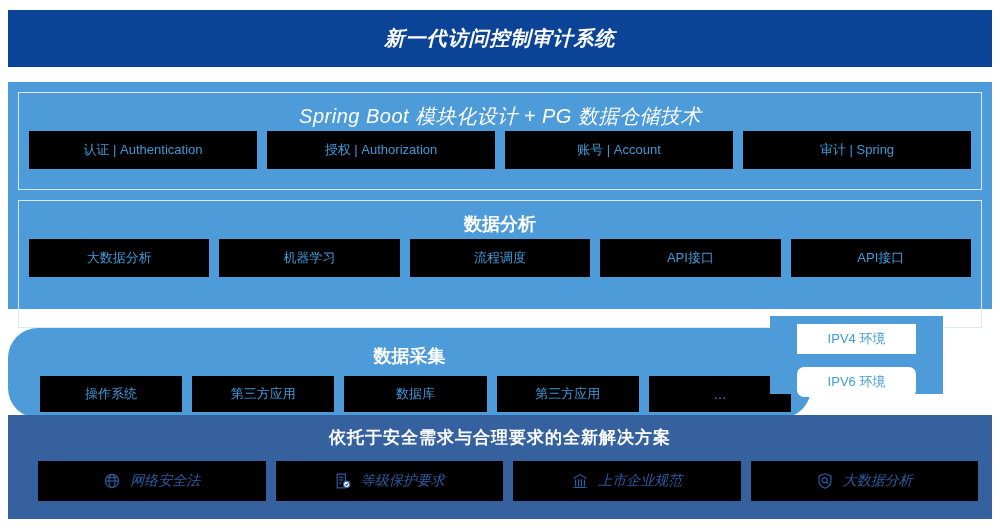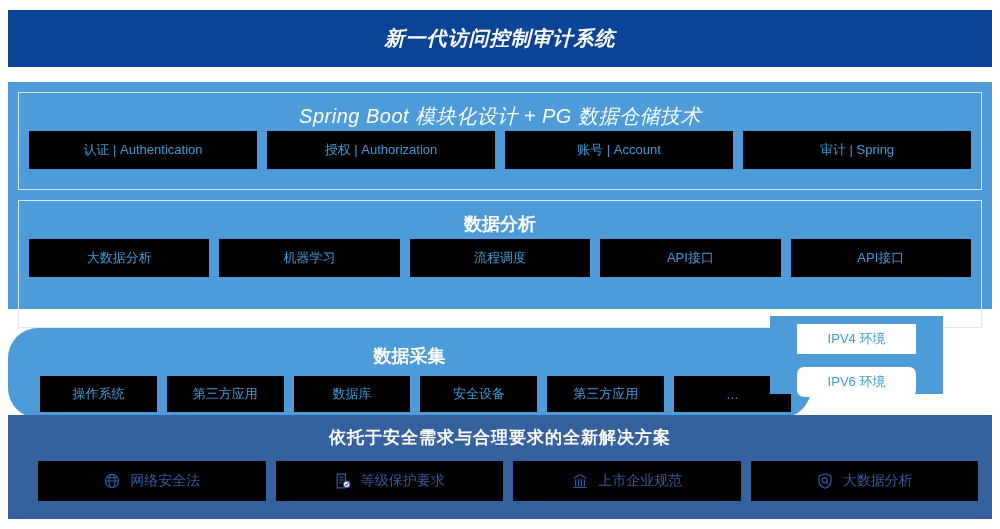--- a/index.html
+++ b/index.html
@@ -110,20 +110,21 @@
   }
   .chip-tall { height: 38px; }
   .chip-collect { height: 36px; }
 
   .row-collect {
     padding: 0 12px 14px 12px;
     margin-left: 12px;
   }
   .row-bottom {
     padding: 0 14px 0 30px;
+    font-style: italic;
   }
   .chip-bottom {
     height: 40px;
     color: #2f5ba0;
     font-size: 14px;
     gap: 9px;
   }
   .chip-bottom .chip-ico {
     display: inline-flex;
     align-items: center;
@@ -180,21 +181,20 @@
     </div>
 
   </div>
 
   <div class="panel panel-collect">
     <div class="section-title collect-title">数据采集</div>
     <div class="chip-row row-collect">
       <div class="chip chip-collect">操作系统</div>
       <div class="chip chip-collect">第三方应用</div>
       <div class="chip chip-collect">数据库</div>
-      <div class="chip chip-collect">安全设备</div>
       <div class="chip chip-collect">第三方应用</div>
       <div class="chip chip-collect">…</div>
     </div>
   </div>
 
   <div class="panel panel-ipv">
     <div class="ipv-chip">IPV4 环境</div>
     <div class="ipv-chip">IPV6 环境</div>
   </div>
 

